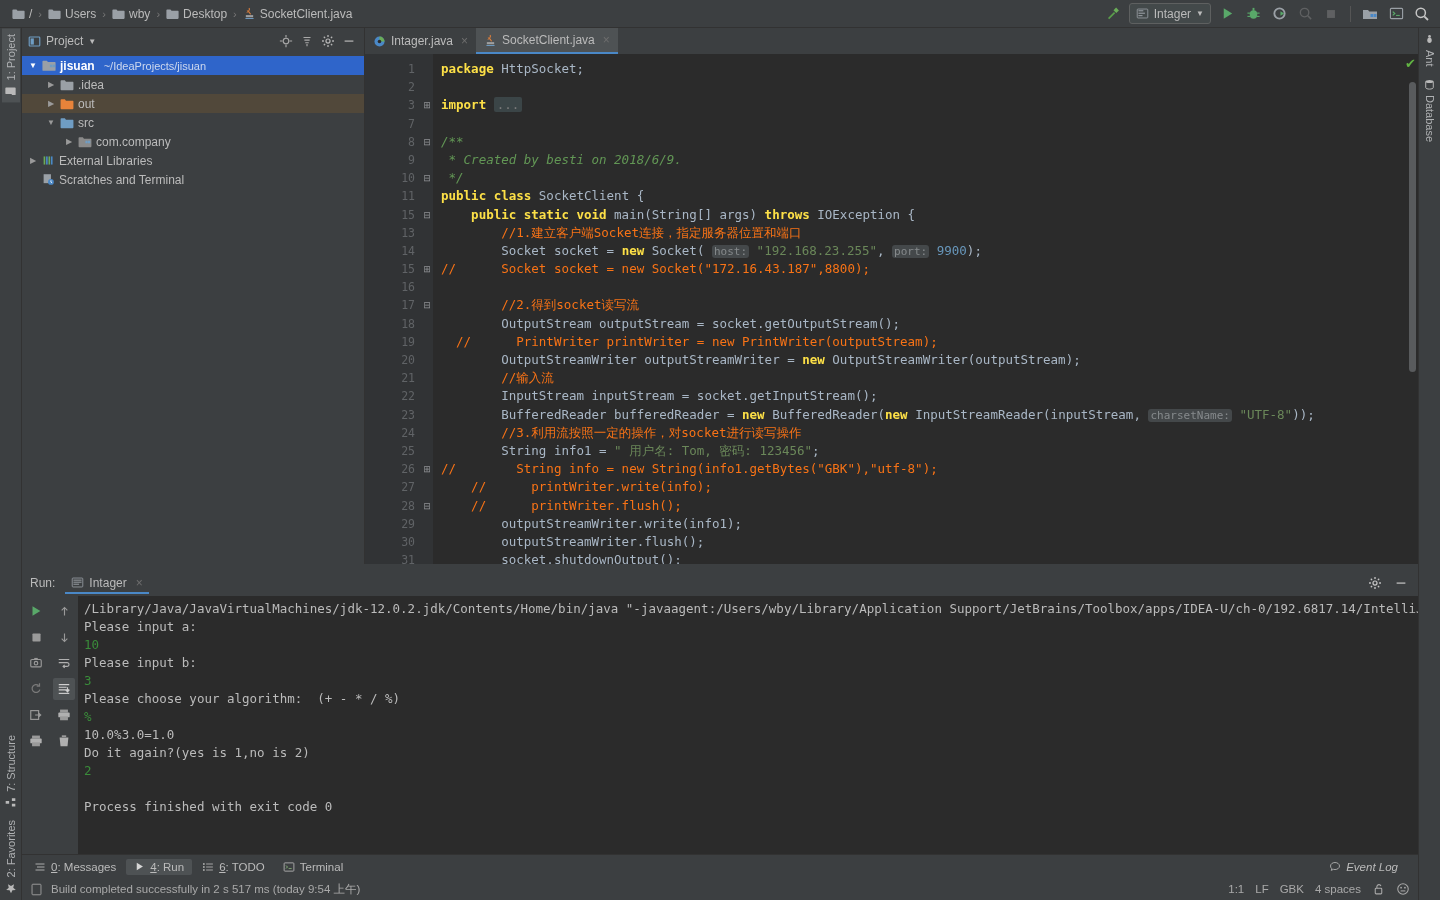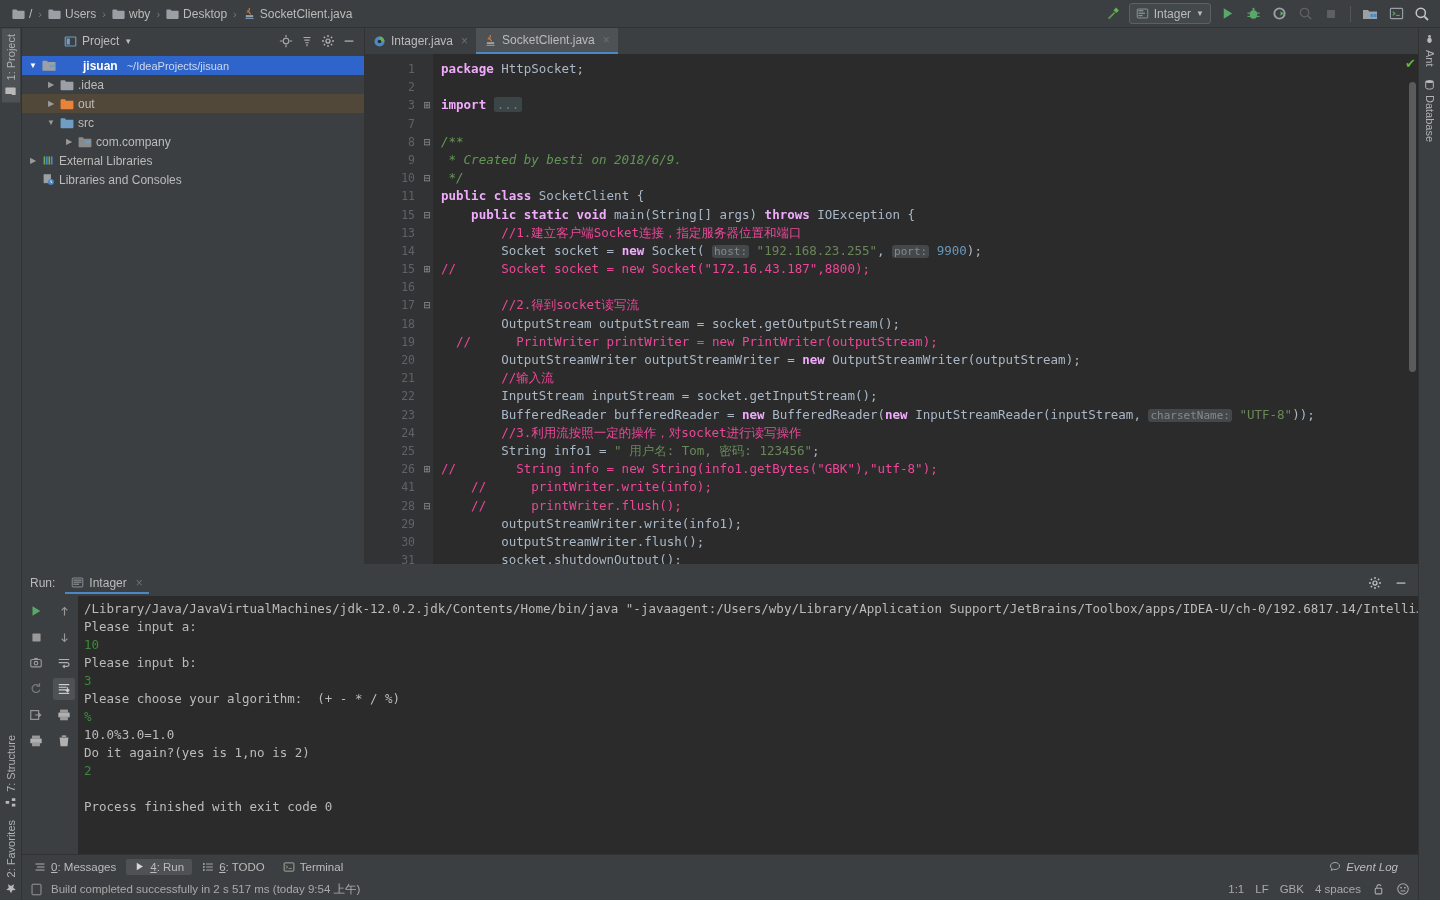--- a/index.html
+++ b/index.html
@@ -56,35 +56,35 @@
   .upper { flex: 1; display: flex; min-height: 0; }
 
   .projpanel {
     width: 343px; flex: 0 0 343px; background: #3c3f41;
     display: flex; flex-direction: column; border-right: 1px solid #323232;
   }
   .proj-header {
     height: 26px; display: flex; align-items: center; padding: 0 6px;
     gap: 6px; flex: 0 0 26px;
   }
-  .proj-title { display: flex; align-items: center; gap: 5px; font-size: 12px; color: #bbbbbb; margin-left: 36px; }
+  .proj-title { display: flex; align-items: center; gap: 5px; font-size: 12px; color: #bbbbbb; }
   .proj-tools { margin-left: auto; display: flex; align-items: center; gap: 3px; }
   .ptool { width: 18px; height: 18px; display: flex; align-items: center; justify-content: center; }
 
   .tree { flex: 1; overflow: hidden; padding-top: 2px; font-size: 12px; }
   .trow {
     height: 19px; display: flex; align-items: center; gap: 4px;
     padding-left: 6px; white-space: nowrap; color: #bbbbbb;
   }
   .trow.sel { background: #2f65ca; color: #ffffff; }
   .trow.hl { background: #51483a; }
   .arrow { width: 10px; text-align: center; font-size: 8px; color: #9a9a9a; }
   .trow.sel .arrow { color: #fff; }
   .tname { font-size: 12px; }
-  .tname.bold { font-weight: bold; margin-left: 23px; }
+  .tname.bold { font-weight: bold; }
   .tpath { color: #999; font-size: 11px; margin-left: 5px; }
   .trow.sel .tpath { color: #cdd8ee; }
 
   
   .editor { flex: 1; display: flex; flex-direction: column; min-width: 0; background: #2b2b2b; }
   .tabbar { height: 26px; display: flex; background: #3c3f41; flex: 0 0 26px; align-items: stretch; justify-content: space-between; }
   .tab {
     display: flex; align-items: center; gap: 5px; padding: 0 8px;
     font-size: 12px; color: #bbbbbb; position: relative;
   }
@@ -100,24 +100,24 @@
   }
   .gln { height: 18.2px; line-height: 18.2px; padding-right: 6px; }
   .foldcol { width: 12px; flex: 0 0 12px; background: #313335; padding-top: 6px; }
   .fold { height: 18.2px; line-height: 18.2px; text-align: center; font-size: 9px; color: #8f9194; }
   .code {
     flex: 1; padding-top: 6px; padding-left: 8px;
     font-family: "DejaVu Sans Mono", monospace; font-size: 12.5px;
     line-height: 18.2px; white-space: pre; overflow: hidden; color: #a9b7c6;
   }
   .cl { height: 18.2px; }
-  .kw { color: #f0abfc; font-weight: bold; }
+  .kw { color: #fde047; font-weight: bold; }
   .str { color: #6a8759; }
   .num { color: #6897bb; }
-  .cmt { color: #ec4899; }
+  .cmt { color: #f97316; }
   .doc { color: #629755; font-style: italic; }
   .hint {
     background: #44484a; color: #868a8c; border-radius: 3px;
     padding: 0 2px; font-size: 11px;
   }
   .imports { background: #3b4547; border-radius: 2px; padding: 0 3px; color: #7a7a7a; }
 
   .marker { width: 14px; flex: 0 0 14px; background: #2b2b2b; position: relative; }
   .vscroll {
     position: absolute; right: 2px; top: 28px; width: 7px; height: 290px;
@@ -437,21 +437,21 @@
               </div>
               <div class="trow" style="padding-left: 6px;">
                 <span class="arrow"></span>
                 <span>
                   <svg width="13" height="13" viewBox="0 0 16 16">
                     <rect x="2" y="1.5" width="9" height="11" fill="#9aa0a6"></rect>
                     <circle cx="11" cy="11" r="3.6" fill="#4a88c7"></circle>
                     <path d="M11 9v2.2l1.4.9" stroke="#fff" stroke-width="1" fill="none"></path>
                   </svg>
                 </span>
-                <span class="tname">Libraries and Consoles</span>
+                <span class="tname">Scratches and Terminal</span>
               </div>
             </div>
         </div>
 
         <div class="editor">
           <div class="tabbar" id="tabbar">
               <div class="tab">
                 <span>
                   <svg width="13" height="13" viewBox="0 0 16 16">
                     <circle cx="8" cy="8" r="6.2" fill="#4a88c7"></circle>
@@ -494,21 +494,21 @@
                 <div class="gln">17</div>
                 <div class="gln">18</div>
                 <div class="gln">19</div>
                 <div class="gln">20</div>
                 <div class="gln">21</div>
                 <div class="gln">22</div>
                 <div class="gln">23</div>
                 <div class="gln">24</div>
                 <div class="gln">25</div>
                 <div class="gln">26</div>
-                <div class="gln">41</div>
+                <div class="gln">27</div>
                 <div class="gln">28</div>
                 <div class="gln">29</div>
                 <div class="gln">30</div>
                 <div class="gln">31</div>
               </div>
             <div class="foldcol" id="foldcol">
                 <div class="fold"></div>
                 <div class="fold"></div>
                 <div class="fold">⊞</div>
                 <div class="fold"></div>

